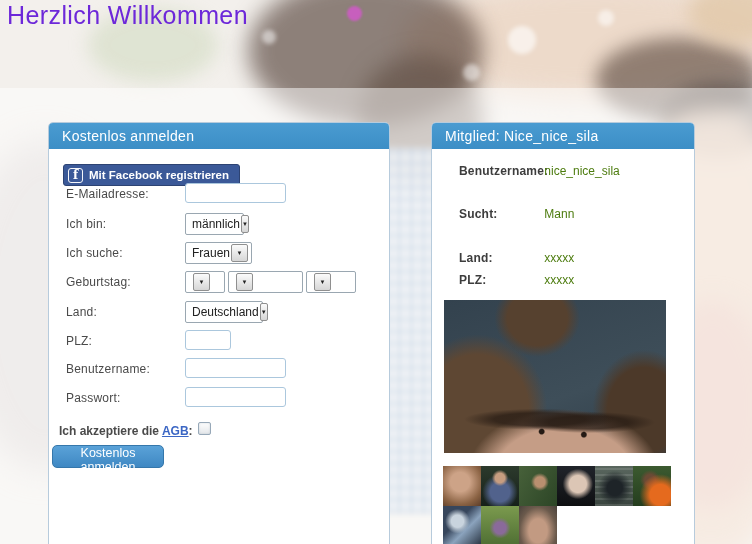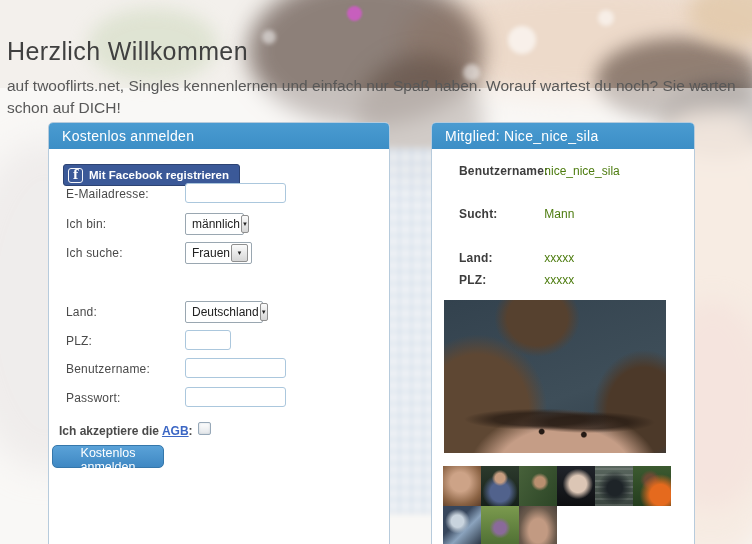--- a/index.html
+++ b/index.html
@@ -31,21 +31,21 @@
       repeating-linear-gradient(90deg, rgba(92,130,178,.45) 0 3px, rgba(255,255,255,0) 3px 12px),
       repeating-linear-gradient(0deg,  rgba(92,130,178,.40) 0 3px, rgba(255,255,255,0) 3px 12px),
       rgba(231,236,241,.85);
   }
   .b-woman  { left:628px; top:110px; width:165px; height:450px; background:rgba(236,211,191,.85); filter:blur(13px); border-radius:40%; }
   .b-pinkarm{ left:655px; top:300px; width:115px; height:210px; background:rgba(231,192,182,.6); filter:blur(11px); }
   .wash { position:absolute; left:0; right:0; top:88px; bottom:0; background:rgba(255,255,255,.5); }
 
   
   .page-header { position:absolute; left:7px; top:1px; right:5px; z-index:3; color:#4f4f4f; }
-  .page-header h1 { font-size:25px; font-weight:500; letter-spacing:.4px; color:#404040;margin-top:36px; }
+  .page-header h1 { font-size:25px; font-weight:500; letter-spacing:.4px; color:#6d28d9; }
   .page-header p  { margin-top:9px; font-size:15.5px; line-height:1.45; color:#585858; }
 
   
   .panel { position:absolute; top:122px; height:430px; z-index:2; background:#fff;
            border:1px solid #b7cbdc; border-radius:5px; }
   .panel-hd { height:26px; line-height:26px; padding:0 13px; color:#fff; font-size:14px; letter-spacing:.3px;
               background:linear-gradient(#4a9bd1,#3c8ec6); border-radius:4px 4px 0 0; }
   .panel-bd { position:relative; width:100%; height:calc(100% - 26px); }
   .panel-signup { left:48px;  width:342px; }
   .panel-member { left:431px; width:264px; }
@@ -132,21 +132,20 @@
   <div class="blob b-bokeh3"></div>
   <div class="blob b-bokeh4"></div>
   <div class="b-plaid"></div>
   <div class="blob b-woman"></div>
   <div class="blob b-pinkarm"></div>
   <div class="wash"></div>
 </div>
 
 <header class="page-header">
   <h1>Herzlich Willkommen</h1>
-  <p>auf twooflirts.net, Singles kennenlernen und einfach nur Spaß haben. Worauf wartest du noch? Sie warten schon auf DICH!</p>
 </header>
 
 <section class="panel panel-signup">
   <div class="panel-hd">Kostenlos anmelden</div>
   <div class="panel-bd">
 
     <button class="fb-btn">
       <span class="fb-ic">f</span>
       <span>Mit Facebook registrieren</span>
     </button>
@@ -169,20 +168,41 @@
     <div class="frow" style="top:93px">
       <span class="lbl">Ich suche:</span>
       <div class="select" style="left:126px;width:67px">
         <span>Frauen</span>
         <span class="sel-btn">
             <i>▼</i>
           </span>
       </div>
     </div>
 
+    <div class="frow" style="top:122px">
+      <span class="lbl">Geburtstag:</span>
+      <div class="select" style="left:126px;width:40px">
+        <span></span>
+        <span class="sel-btn">
+            <i>▼</i>
+          </span>
+      </div>
+      <div class="select" style="left:169px;width:75px">
+        <span></span>
+        <span class="sel-btn">
+            <i>▼</i>
+          </span>
+      </div>
+      <div class="select" style="left:247px;width:50px">
+        <span></span>
+        <span class="sel-btn">
+            <i>▼</i>
+          </span>
+      </div>
+    </div>
 
     <div class="frow" style="top:152px">
       <span class="lbl">Land:</span>
       <div class="select" style="left:126px;width:78px">
         <span>Deutschland</span>
         <span class="sel-btn">
             <i>▼</i>
           </span>
       </div>
     </div>

